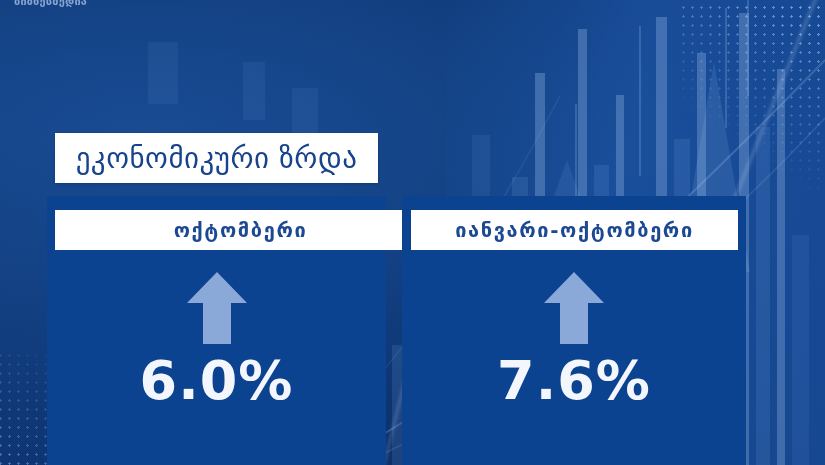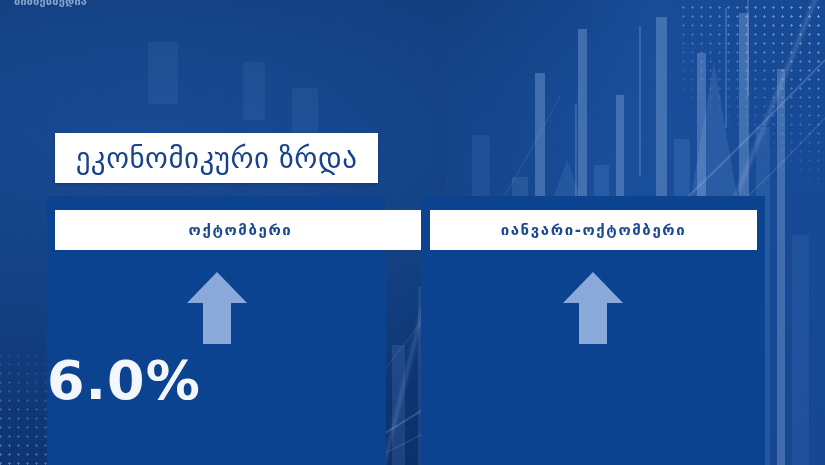--- a/index.html
+++ b/index.html
@@ -123,37 +123,37 @@
     white-space: nowrap;
   }
 
   .panel {
     position: absolute;
     background: #0c4391;
     top: 196px;
     bottom: 0;
   }
   .panel.left  { left: 47px;  width: 339px; }
-  .panel.right { left: 421px; width: 344px; }
+  .panel.right { left: 402px; width: 344px; }
 
   .panel-header {
     position: absolute;
     top: 14px;
     height: 40px;
     background: #ffffff;
     display: flex;
     align-items: center;
     justify-content: center;
   }
   .panel.left  .panel-header { left: 8px;  width: 371px; }
   .panel.right .panel-header { left: 9px;  width: 327px; }
 
   .panel-header-text {
     color: #1b4a93;
-    font-size: 15px;
+    font-size: 20px;
     font-weight: 700;
     letter-spacing: 1.6px;
     white-space: nowrap;
     line-height: 1;
   }
 
   .arrow-wrap {
     position: absolute;
     top: 74px;
     left: 0; right: 0;
@@ -162,21 +162,21 @@
   }
   .arrow {
     width: 64px;
     height: 76px;
   }
 
   .value {
     position: absolute;
     top: 158px;
     left: 0; right: 0;
-    text-align: left;
+    text-align: center;
     color: #f3f7fd;
     font-size: 54px;
     font-weight: 700;
     letter-spacing: 1px;
     line-height: 1;
   }
 
   
   .watermark {
     position: absolute;
@@ -274,15 +274,16 @@
     <div class="panel-header">
       <span class="panel-header-text">იანვარი-ოქტომბერი</span>
     </div>
 
     <div class="arrow-wrap">
       <svg class="arrow" viewBox="0 0 64 76">
         <polygon points="32,2 62,33 46,33 46,74 18,74 18,33 2,33" fill="#8aa9d8"></polygon>
       </svg>
     </div>
 
+    <div class="value">7.6%</div>
   </div>
 
 </div>
 
 </body></html>

